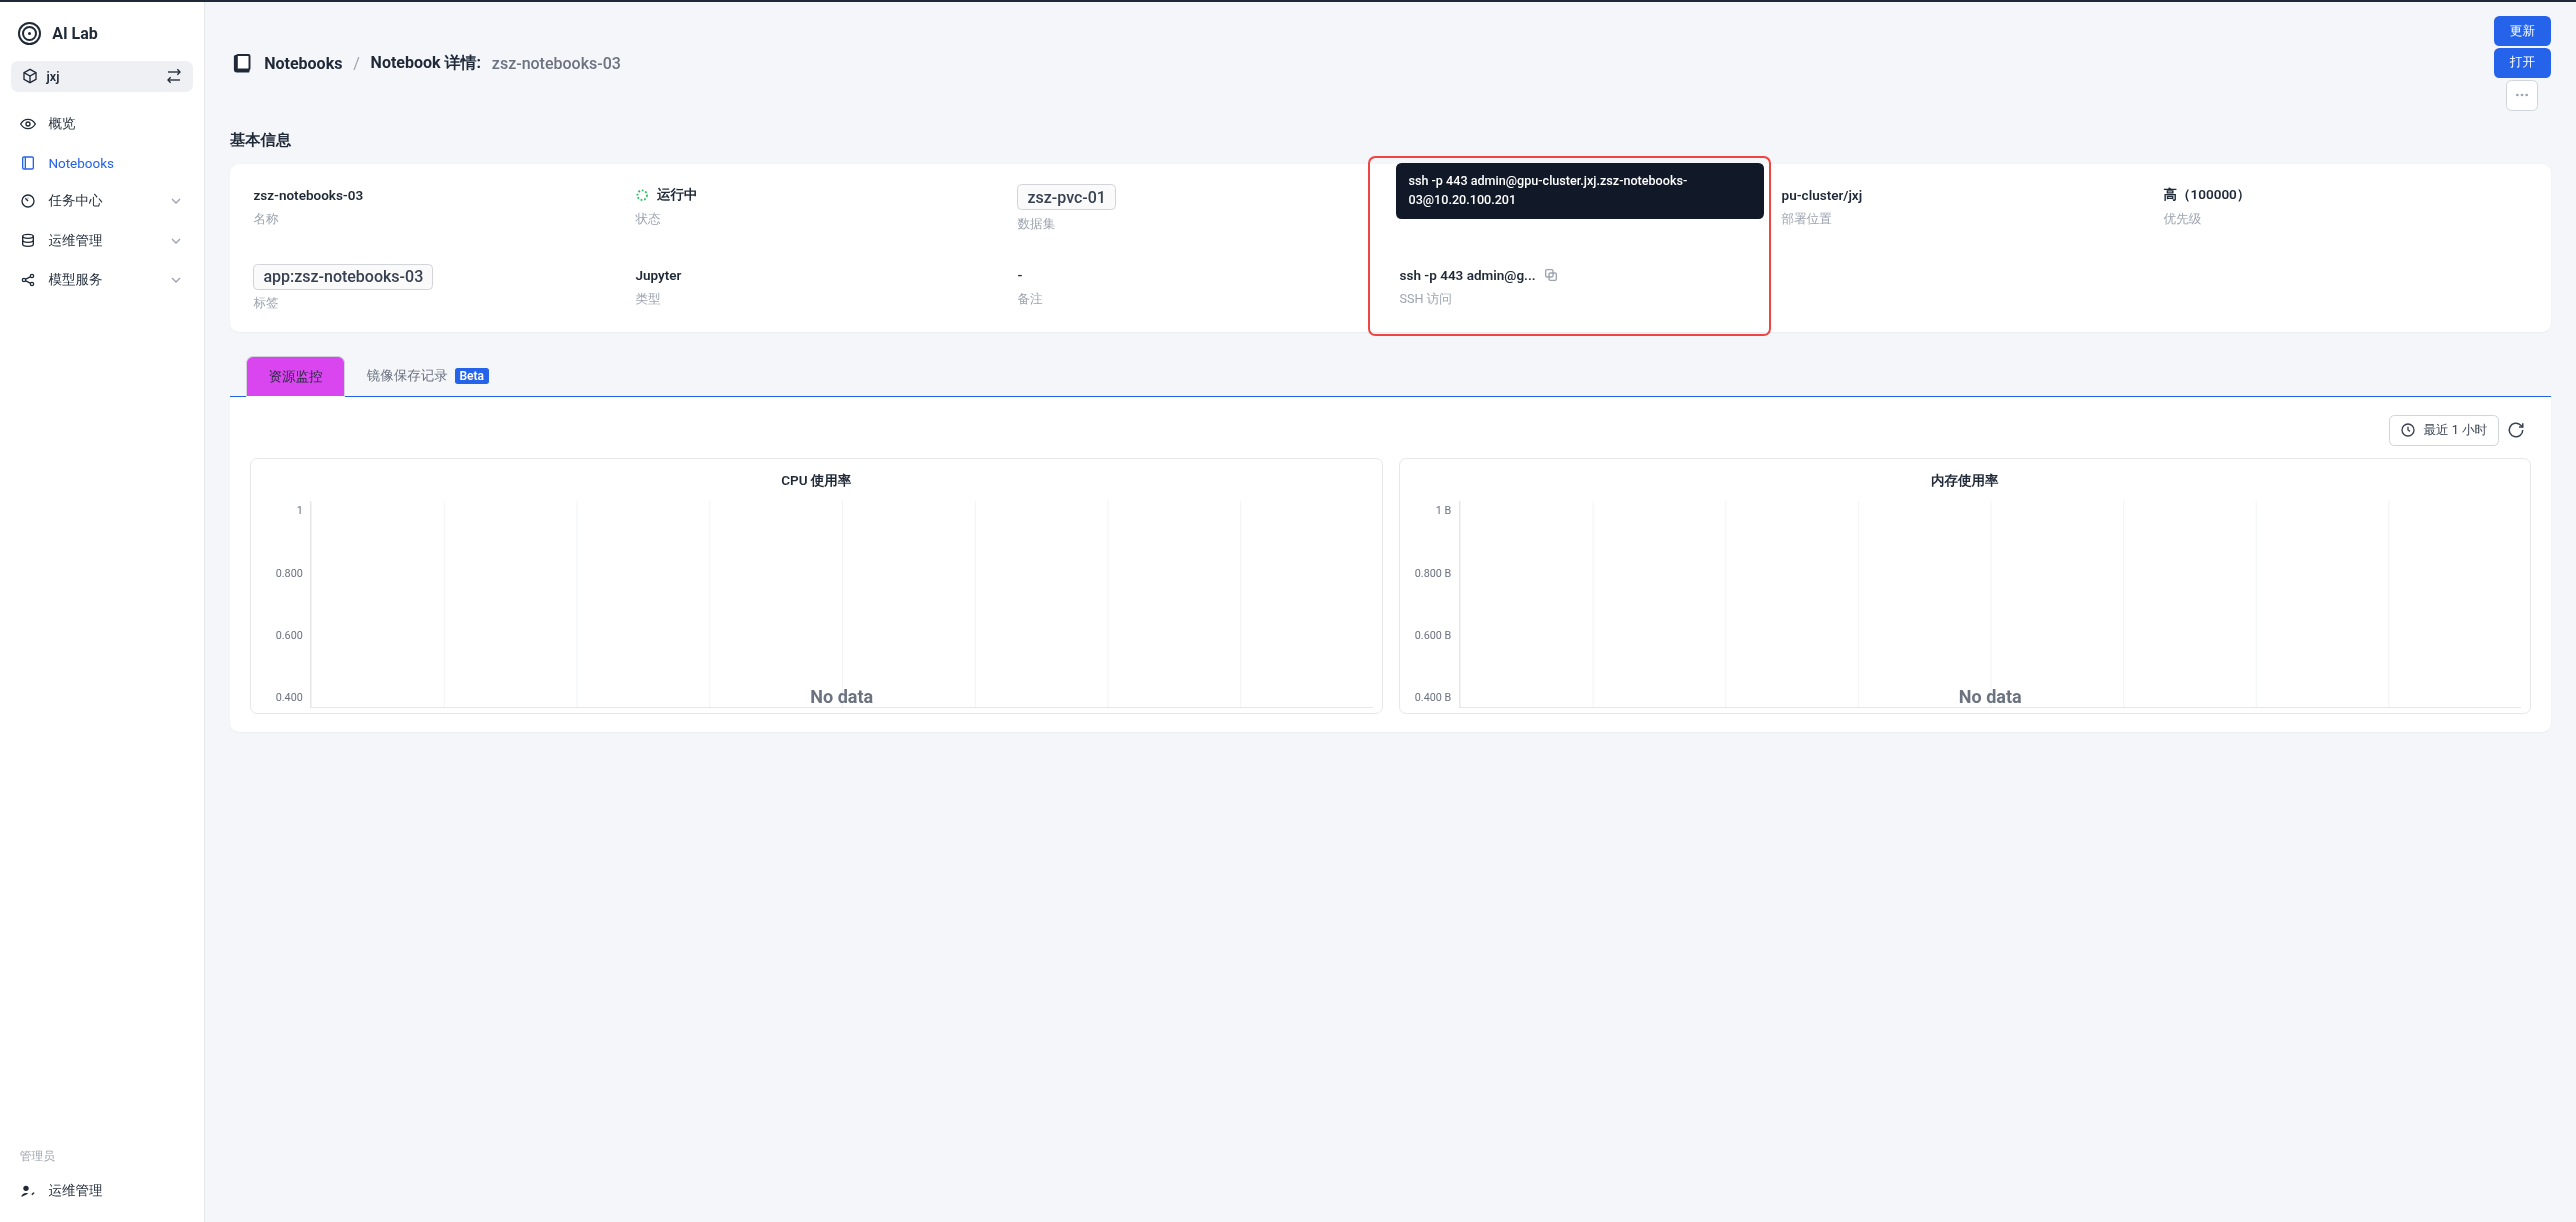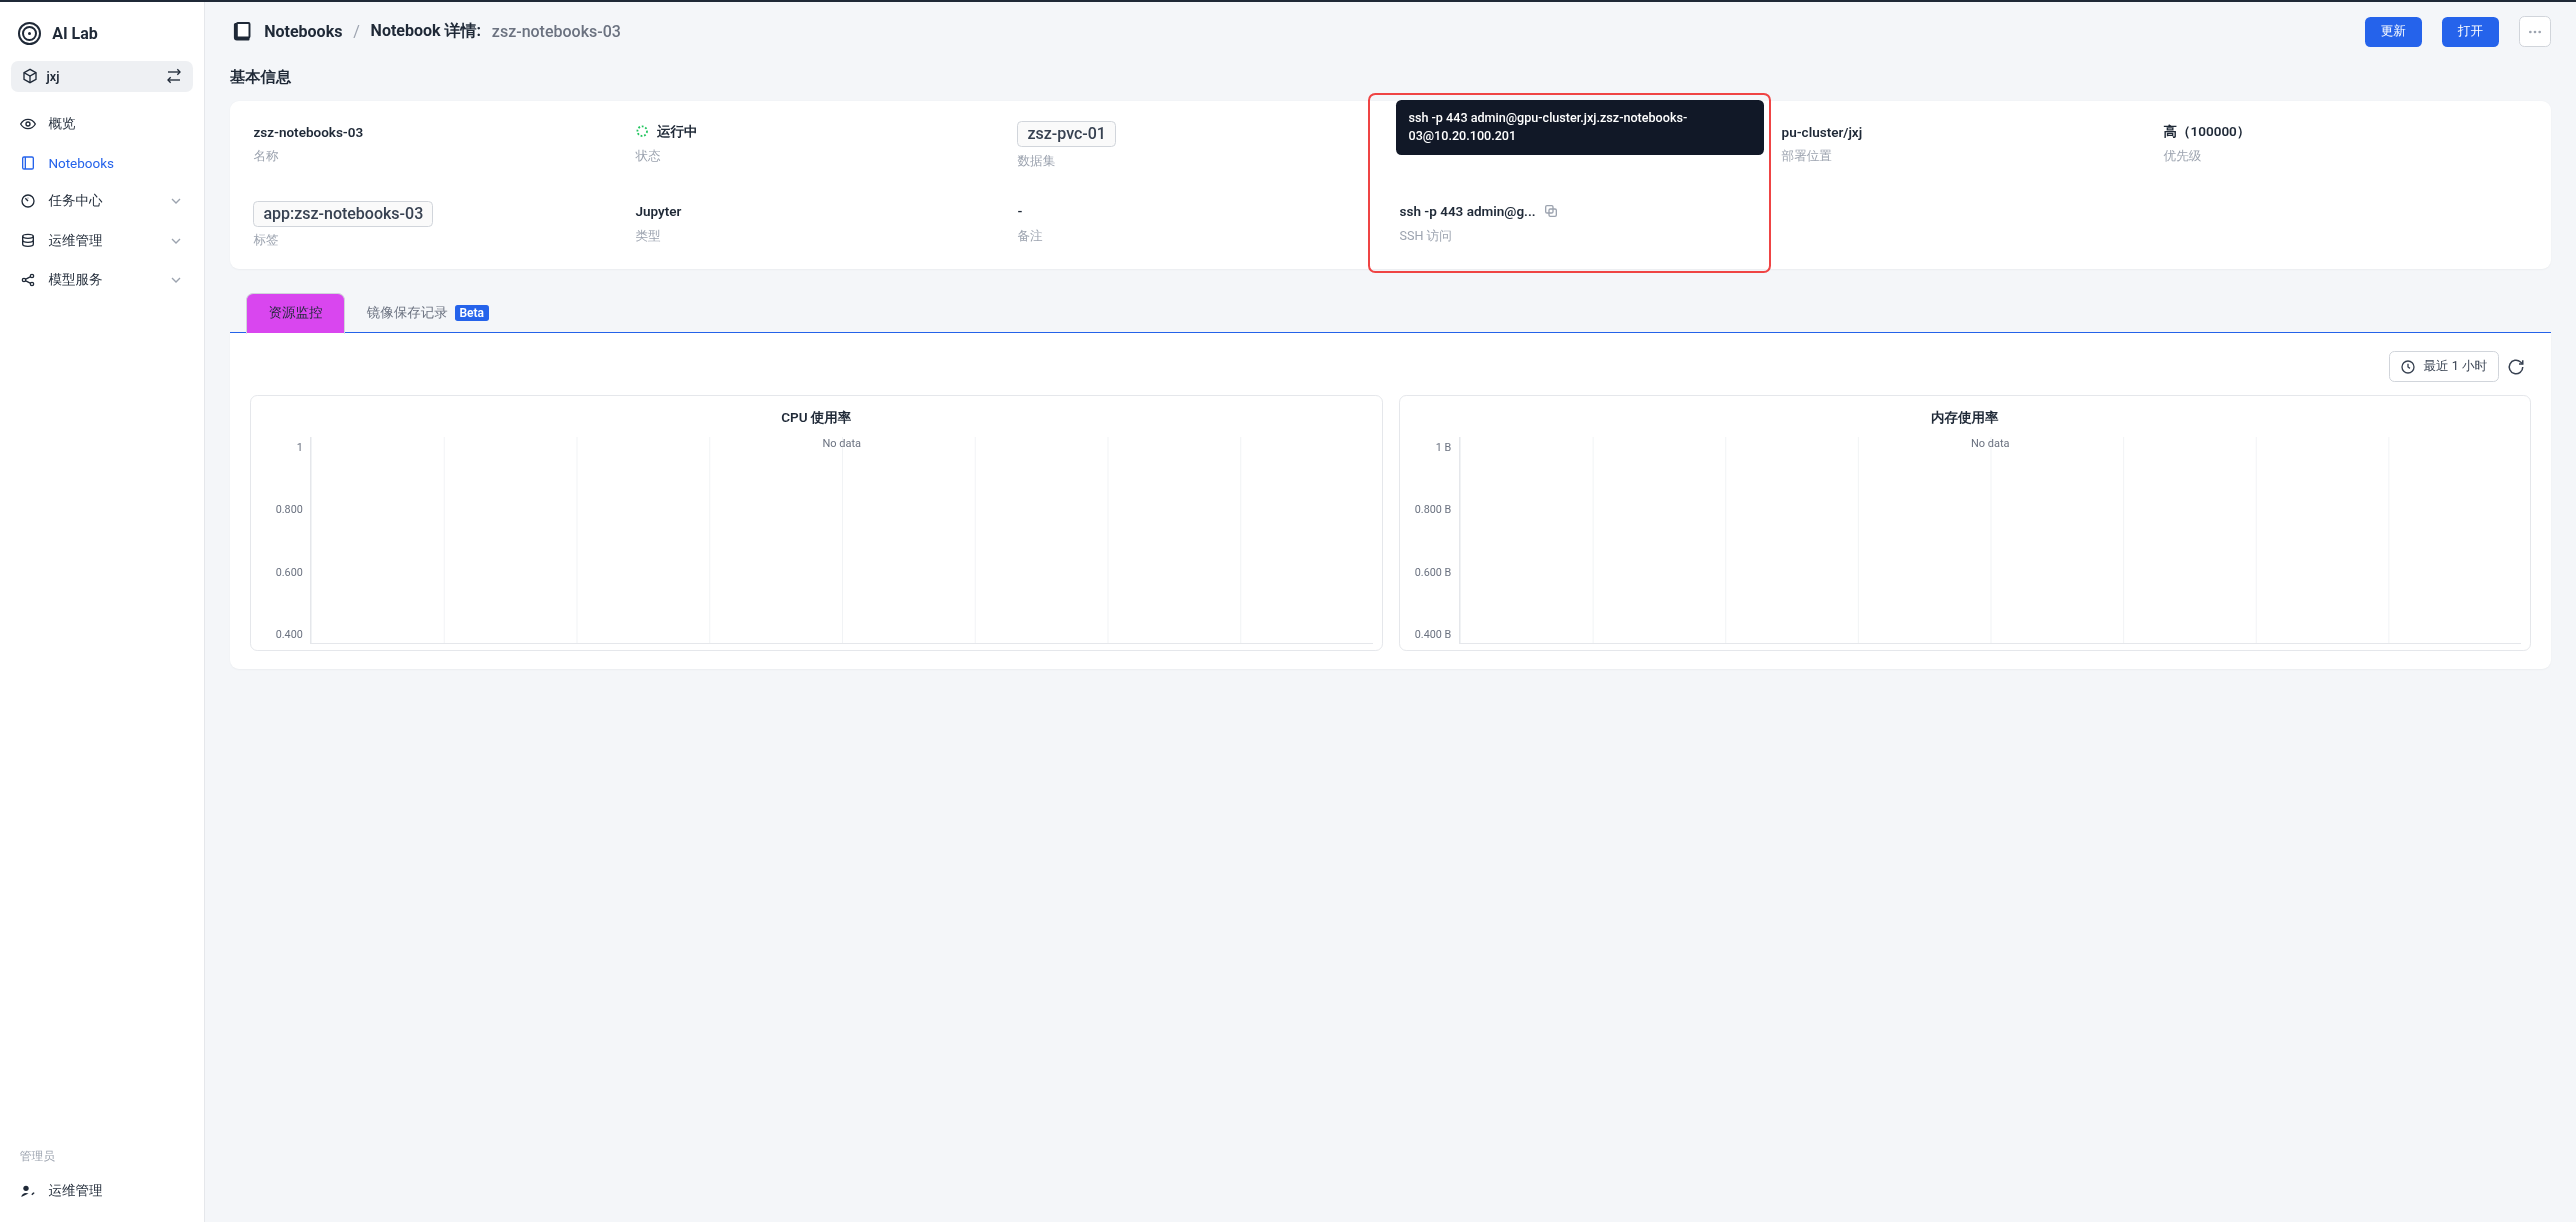--- a/index.html
+++ b/index.html
@@ -64,21 +64,21 @@
     .topbar{
       display:flex;align-items:center;justify-content:space-between;
       padding:14.4px 25px;background:#f4f6f9;
     }
     .breadcrumb{display:flex;align-items:center;gap:10.8px;font-size:16px;}
     .breadcrumb .book-icon{width:23.4px;height:23.4px;}
     .breadcrumb .crumb{font-weight:700;color:#1f2937;}
     .breadcrumb .sep{color:#9ca3af;font-weight:400;}
     .breadcrumb .detail-label{font-weight:700;}
     .breadcrumb .detail-name{color:#6b7280;font-weight:500;}
-    .topbar-actions{display:flex;align-items:center;gap:20px;}
+    .topbar-actions{display:flex;align-items:center;gap:2px;flex-direction:column;}
     .btn{
       padding:6.3px 16px;border-radius:5.4px;border:none;cursor:pointer;font-size:12.6px;font-weight:500;
     }
     .btn-primary{ background:#2563eb;color:#fff;}
     .btn-icon{
       width:32px;height:31px;border:0.9px solid #d1d5db;background:#fff;border-radius:5.4px;
       display:flex;align-items:center;justify-content:center;color:#6b7280;cursor:pointer;
     }
 
     .content{padding:0 25px 25px;}
@@ -146,22 +146,22 @@
     .chart-body{display:flex;height:207px;}
     .y-axis{
       display:flex;flex-direction:column;justify-content:space-between;
       align-items:flex-end;padding:3.6px 7.2px 3.6px 0;font-size:10.8px;color:#6b7280;width:50px;
     }
     .plot{
       flex:1;position:relative;border-left:0.9px solid #e5e7eb;border-bottom:0.9px solid #e5e7eb;
       background-image:
         linear-gradient(to right, #f1f3f5 0.9px, transparent 0.9px);
       background-size: 12.5% 100%;
-      display:flex;align-items:flex-start;justify-content:center;
-      color:#6b7280;font-size:11px;
+      display:flex;align-items:flex-end;justify-content:center;
+      color:#6b7280;font-size:18px;font-weight:bold;
     }
   </style>
 </head>
 <body>
 
 <div class="app">
 
   <aside class="sidebar">
     <div class="brand">
       <span class="brand-logo"></span>

